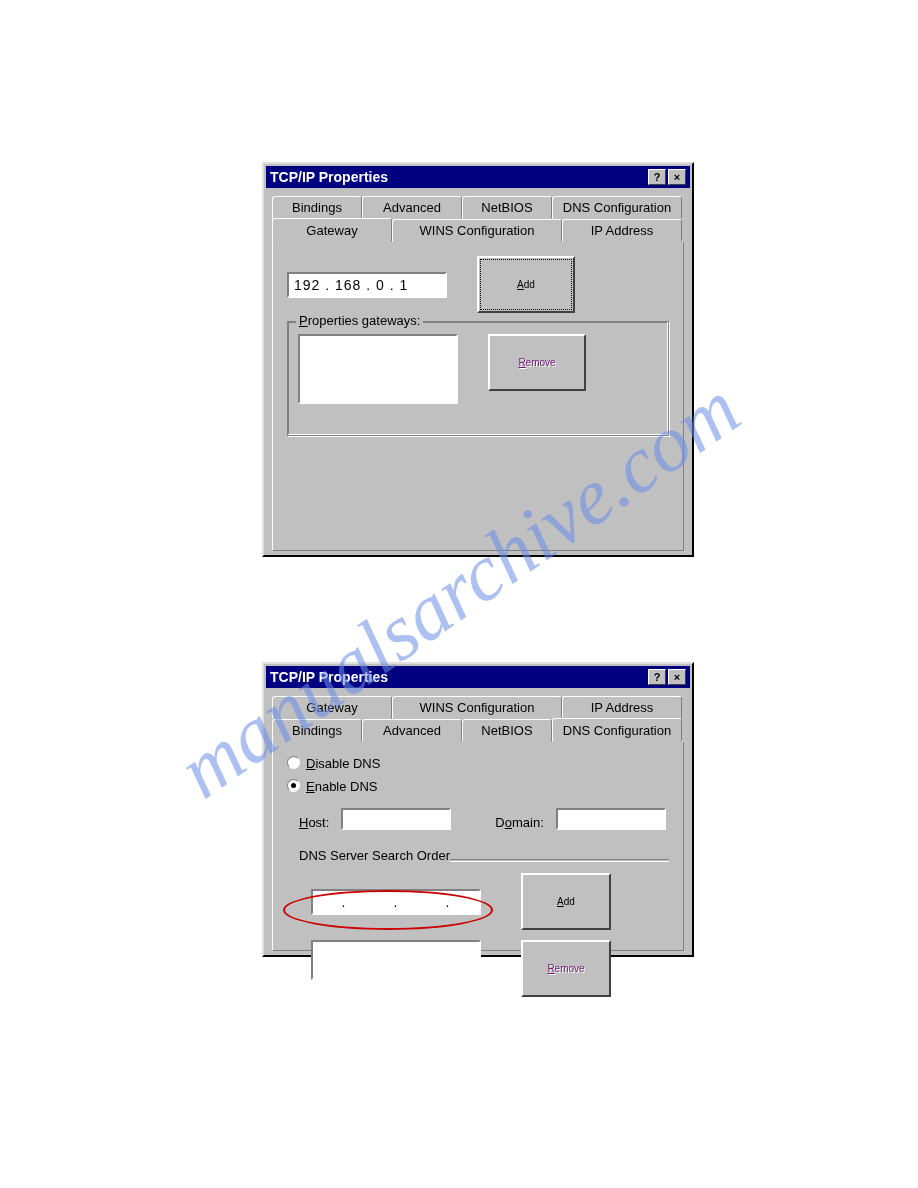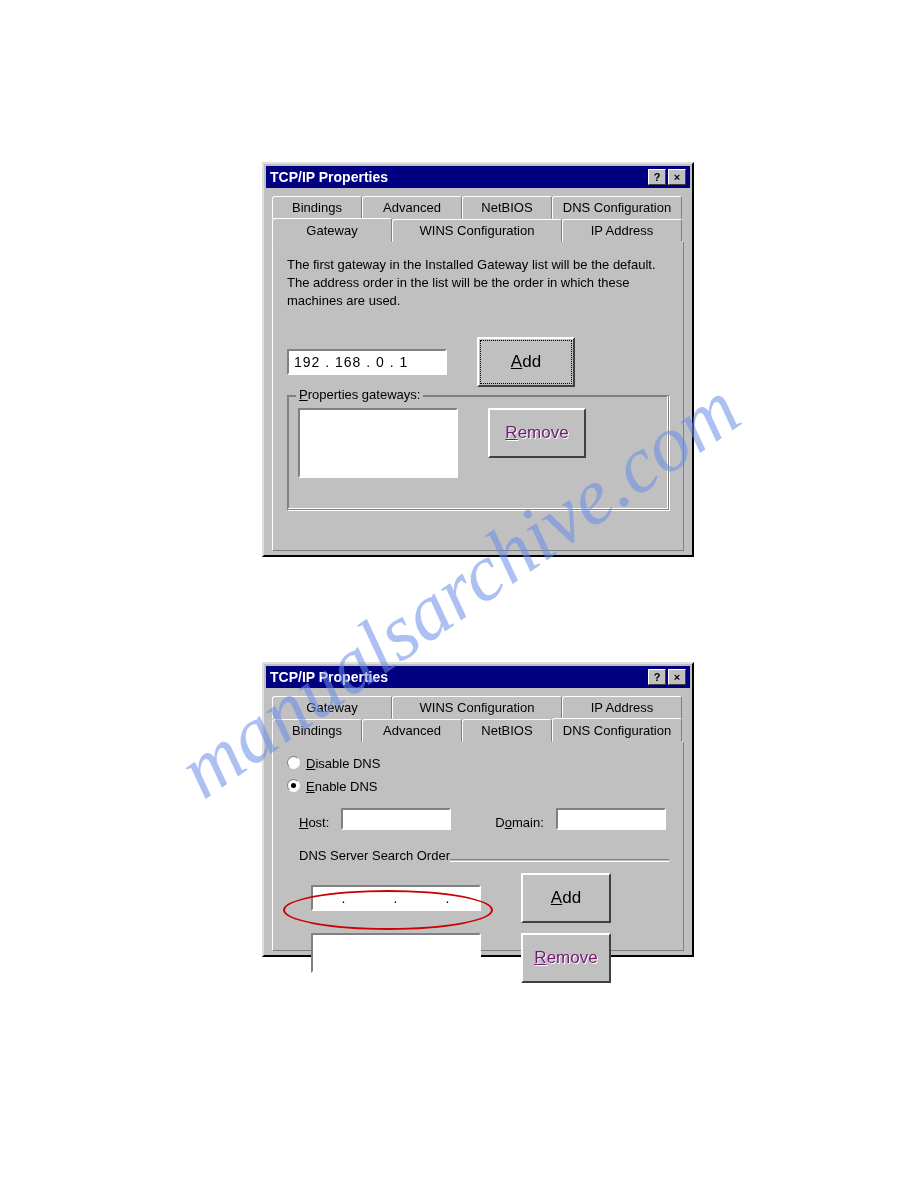--- a/index.html
+++ b/index.html
@@ -111,22 +111,22 @@
       border: 2px solid;
       border-color: #808080 #ffffff #ffffff #808080;
       height: 22px;
       font-size: 13px;
       padding: 2px 4px;
     }
     .btn {
       background: #c0c0c0;
       border: 2px solid;
       border-color: #ffffff #404040 #404040 #ffffff;
-      padding: 13px 0;
-      font-size: 17px;
+      padding: 21px 0;
+      font-size: 10px;
       text-align: center;
       cursor: default;
     }
     .btn.focus {
       outline: 1px dotted #000000;
       outline-offset: -4px;
     }
     .btn.disabled { color: #701a75; text-shadow: 1px 1px 0 #ffffff; }
     .fieldset {
       border: 1px solid #808080;
@@ -207,21 +207,20 @@
       <div class="tab back" style="width:100px">Advanced</div>
       <div class="tab back" style="width:90px">NetBIOS</div>
       <div class="tab back" style="width:130px">DNS Configuration</div>
     </div>
     <div class="tab-row">
       <div class="tab front active" style="width:120px">Gateway</div>
       <div class="tab front" style="width:170px">WINS Configuration</div>
       <div class="tab front" style="width:120px">IP Address</div>
     </div>
     <div class="tab-content" style="height:310px">
-      <div class="info-text">The first gateway in the Installed Gateway list will be the default. The address order in the list will be the order in which these machines are used.</div>
 
       <div style="display:flex;gap:30px;align-items:center;">
         <div class="ip-input" style="width:160px">192 . 168 .   0   .   1</div>
         <div class="btn focus underline-first" style="width:98px">Add</div>
       </div>
 
       <div class="fieldset" style="height:115px">
         <div class="fieldset-legend underline-first">Properties gateways:</div>
         <div style="display:flex;gap:30px;align-items:flex-start;">
           <div class="listbox" style="width:160px;height:70px"></div>

